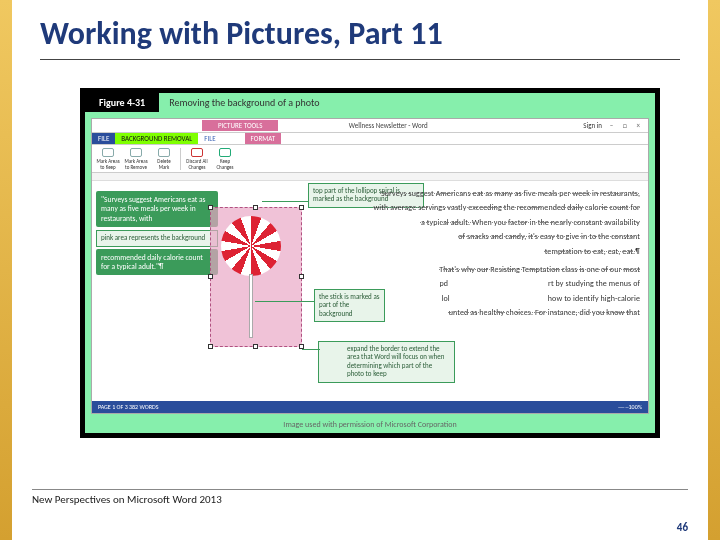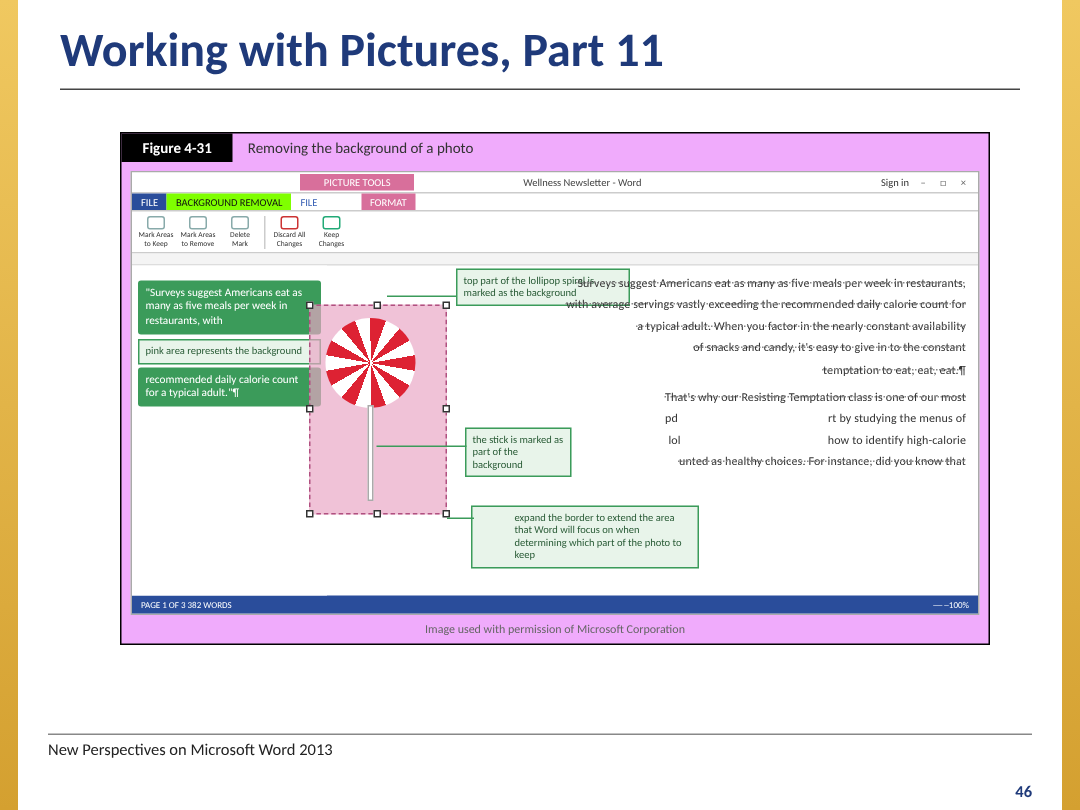--- a/index.html
+++ b/index.html
@@ -23,23 +23,23 @@
   }
   .title {
     font-size: 32px;
     font-weight: bold;
     color: #1f3a7a;
     border-bottom: 1px solid #444;
     padding-bottom: 6px;
   }
   .figure-wrap {
     margin: 24px 60px 0 80px;
-    border: 1px solid #000000;
-    position: relative;
-    background: #f0abfc;
+    border: 5px solid #000000;
+    position: relative;
+    background: #86efac;
   }
   .fig-header {
     display: flex;
     font-size: 10px;
   }
   .fig-num {
     background: #000;
     color: #fff;
     padding: 3px 14px;
     font-weight: 600;
@@ -272,21 +272,21 @@
         <div class="handle" style="left:-3px;top:calc(50% - 3px);"></div>
         <div class="handle" style="right:-3px;top:calc(50% - 3px);"></div>
       </div>
 
       <div class="callout" style="left:216px; top:2px; width:116px;">top part of the lollipop spiral is marked as the background</div>
       <div class="callout-arrow" style="left:170px; top:20px; width:46px;"></div>
 
       <div class="callout" style="left:222px; top:108px; width:71px;">the stick is marked as part of the background</div>
       <div class="callout-arrow" style="left:163px; top:120px; width:60px;"></div>
 
-      <div class="callout" style="left:226px; top:160px; width:152px;padding-left:28px;">expand the border to extend the area that Word will focus on when determining which part of the photo to keep</div>
+      <div class="callout" style="left:226px; top:160px; width:137px;padding-left:28px;">expand the border to extend the area that Word will focus on when determining which part of the photo to keep</div>
       <div class="callout-arrow" style="left:210px; top:168px; width:18px;"></div>
 
       <div class="rightcol">
         <div class="bodytext">
           <div class="para">Surveys suggest Americans eat as many as five meals per week in restaurants,</div>
           <div class="para">with average servings vastly exceeding the recommended daily calorie count for</div>
           <div class="para">a typical adult. When you factor in the nearly constant availability</div>
           <div class="para">of snacks and candy, it's easy to give in to the constant</div>
           <div class="para">temptation to eat, eat, eat.¶</div>
           <div style="height:4px;"></div>

